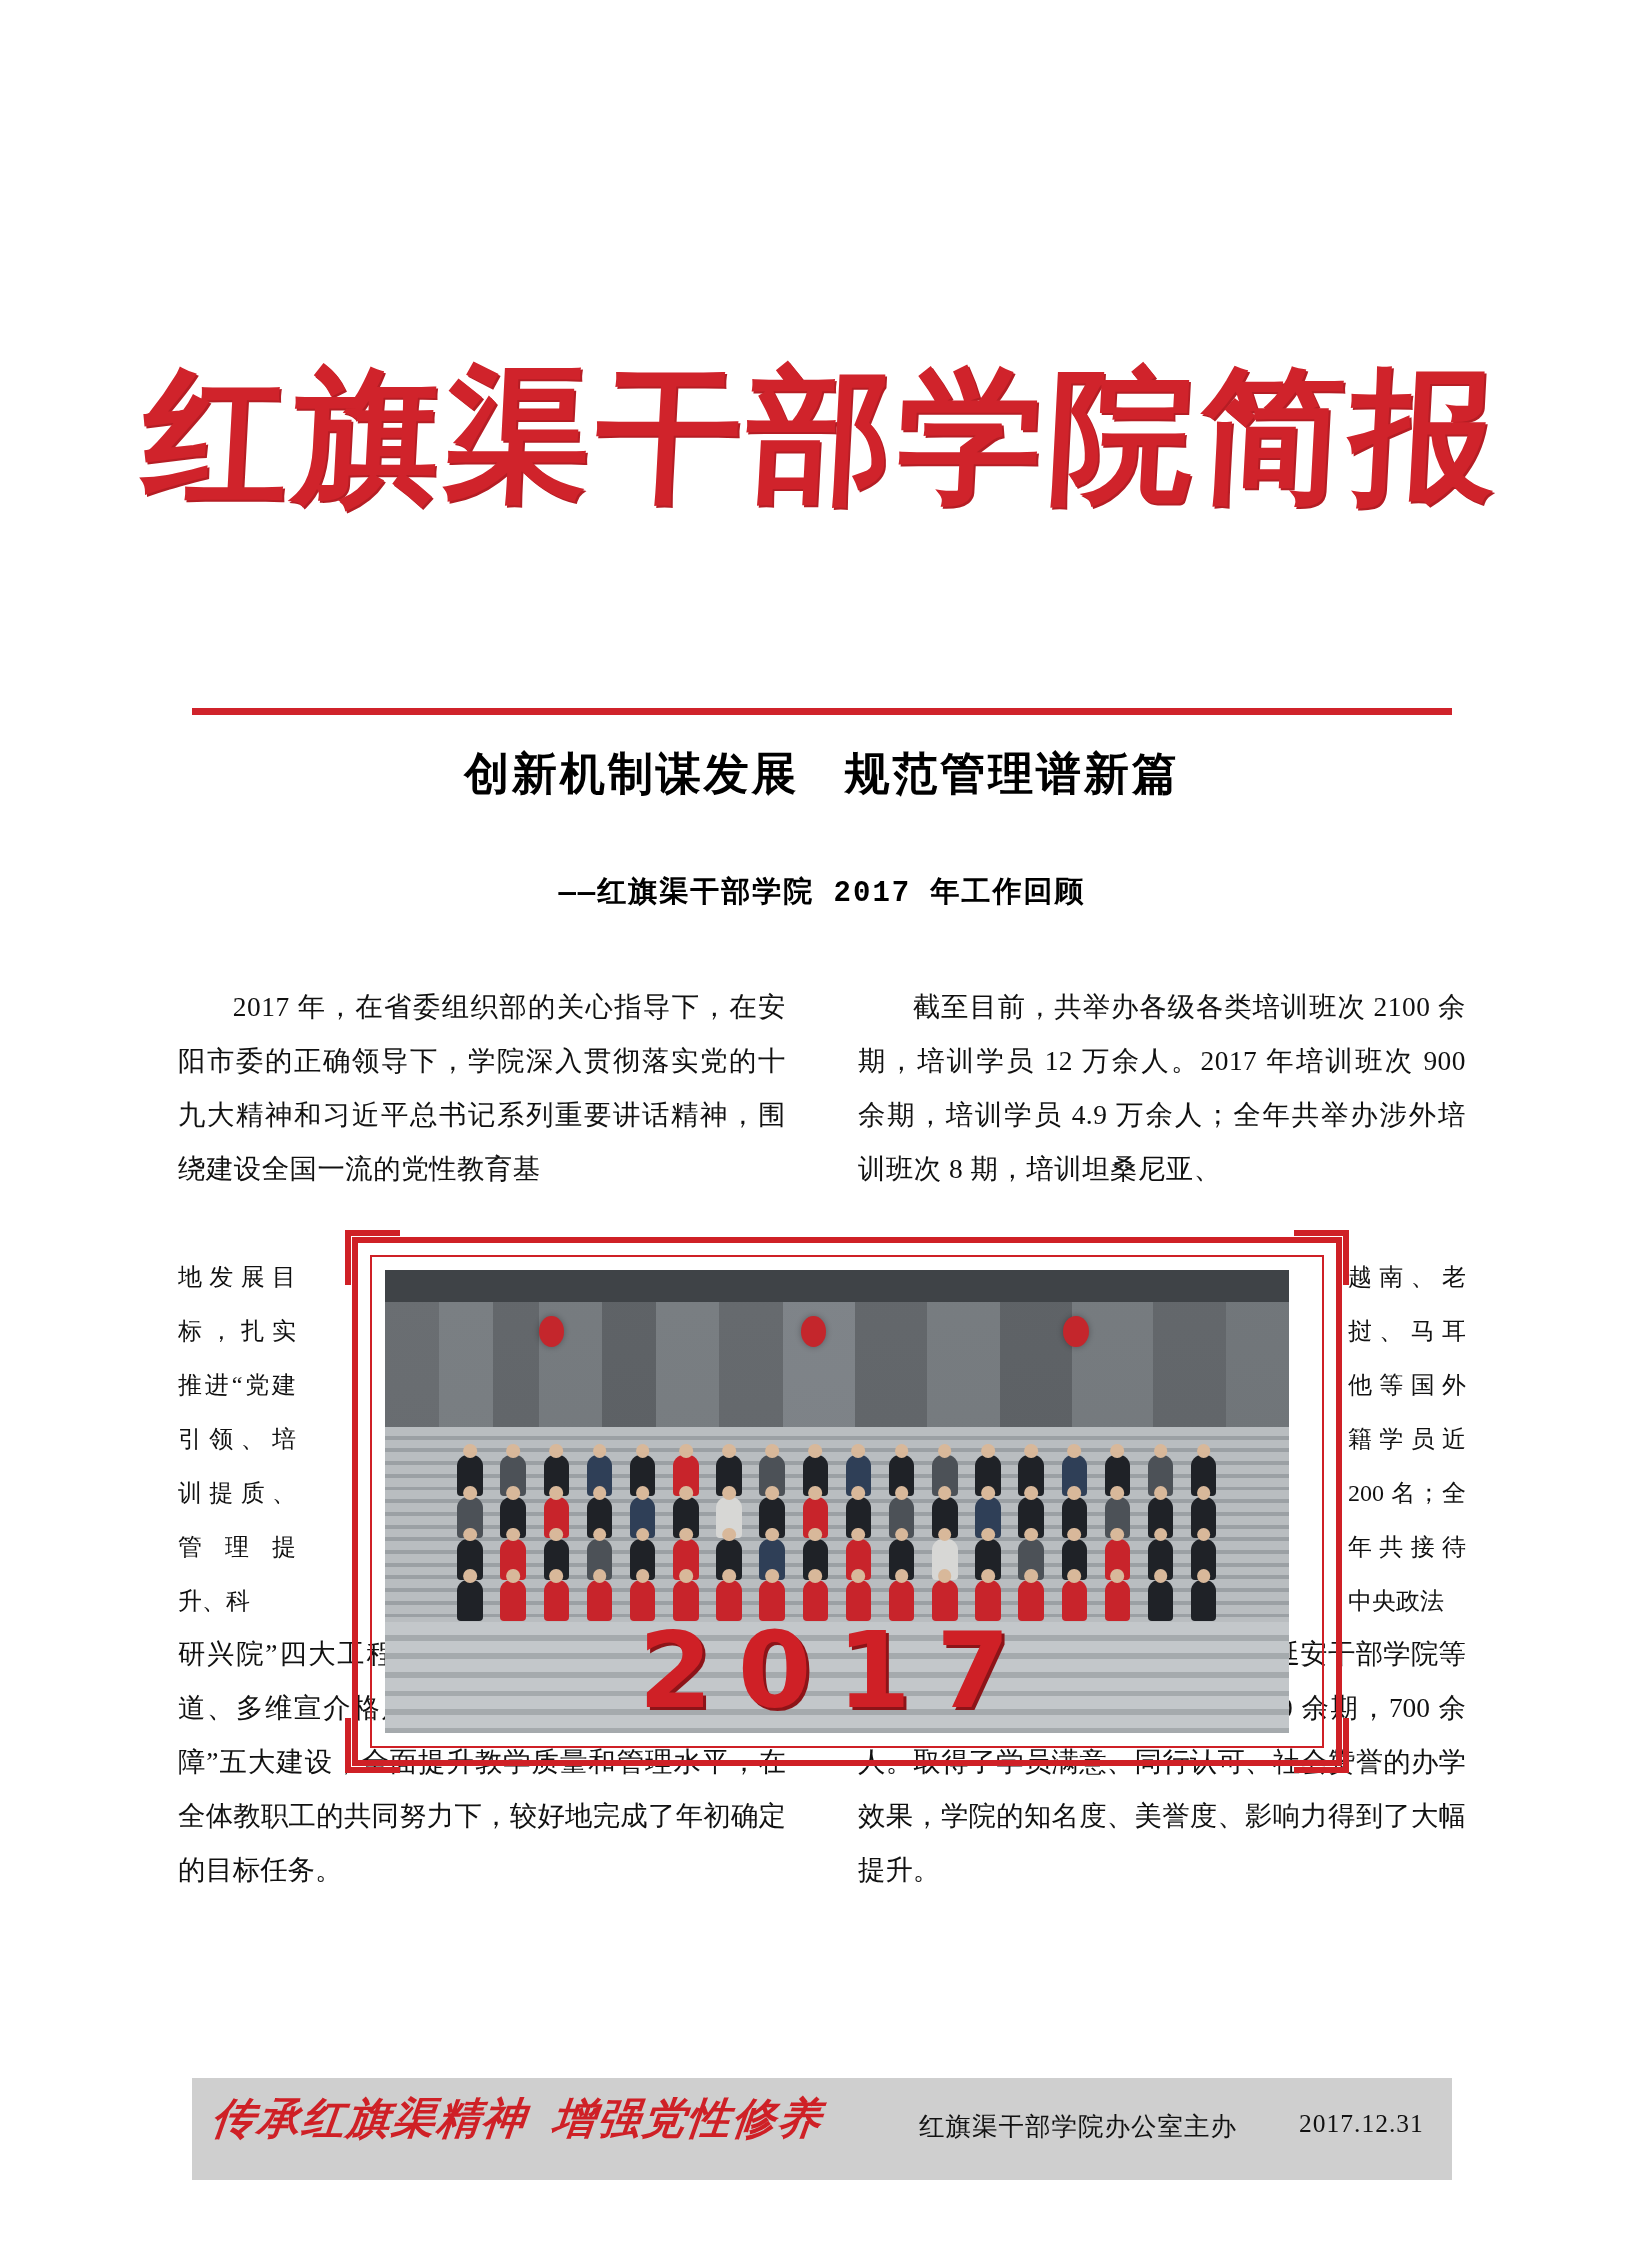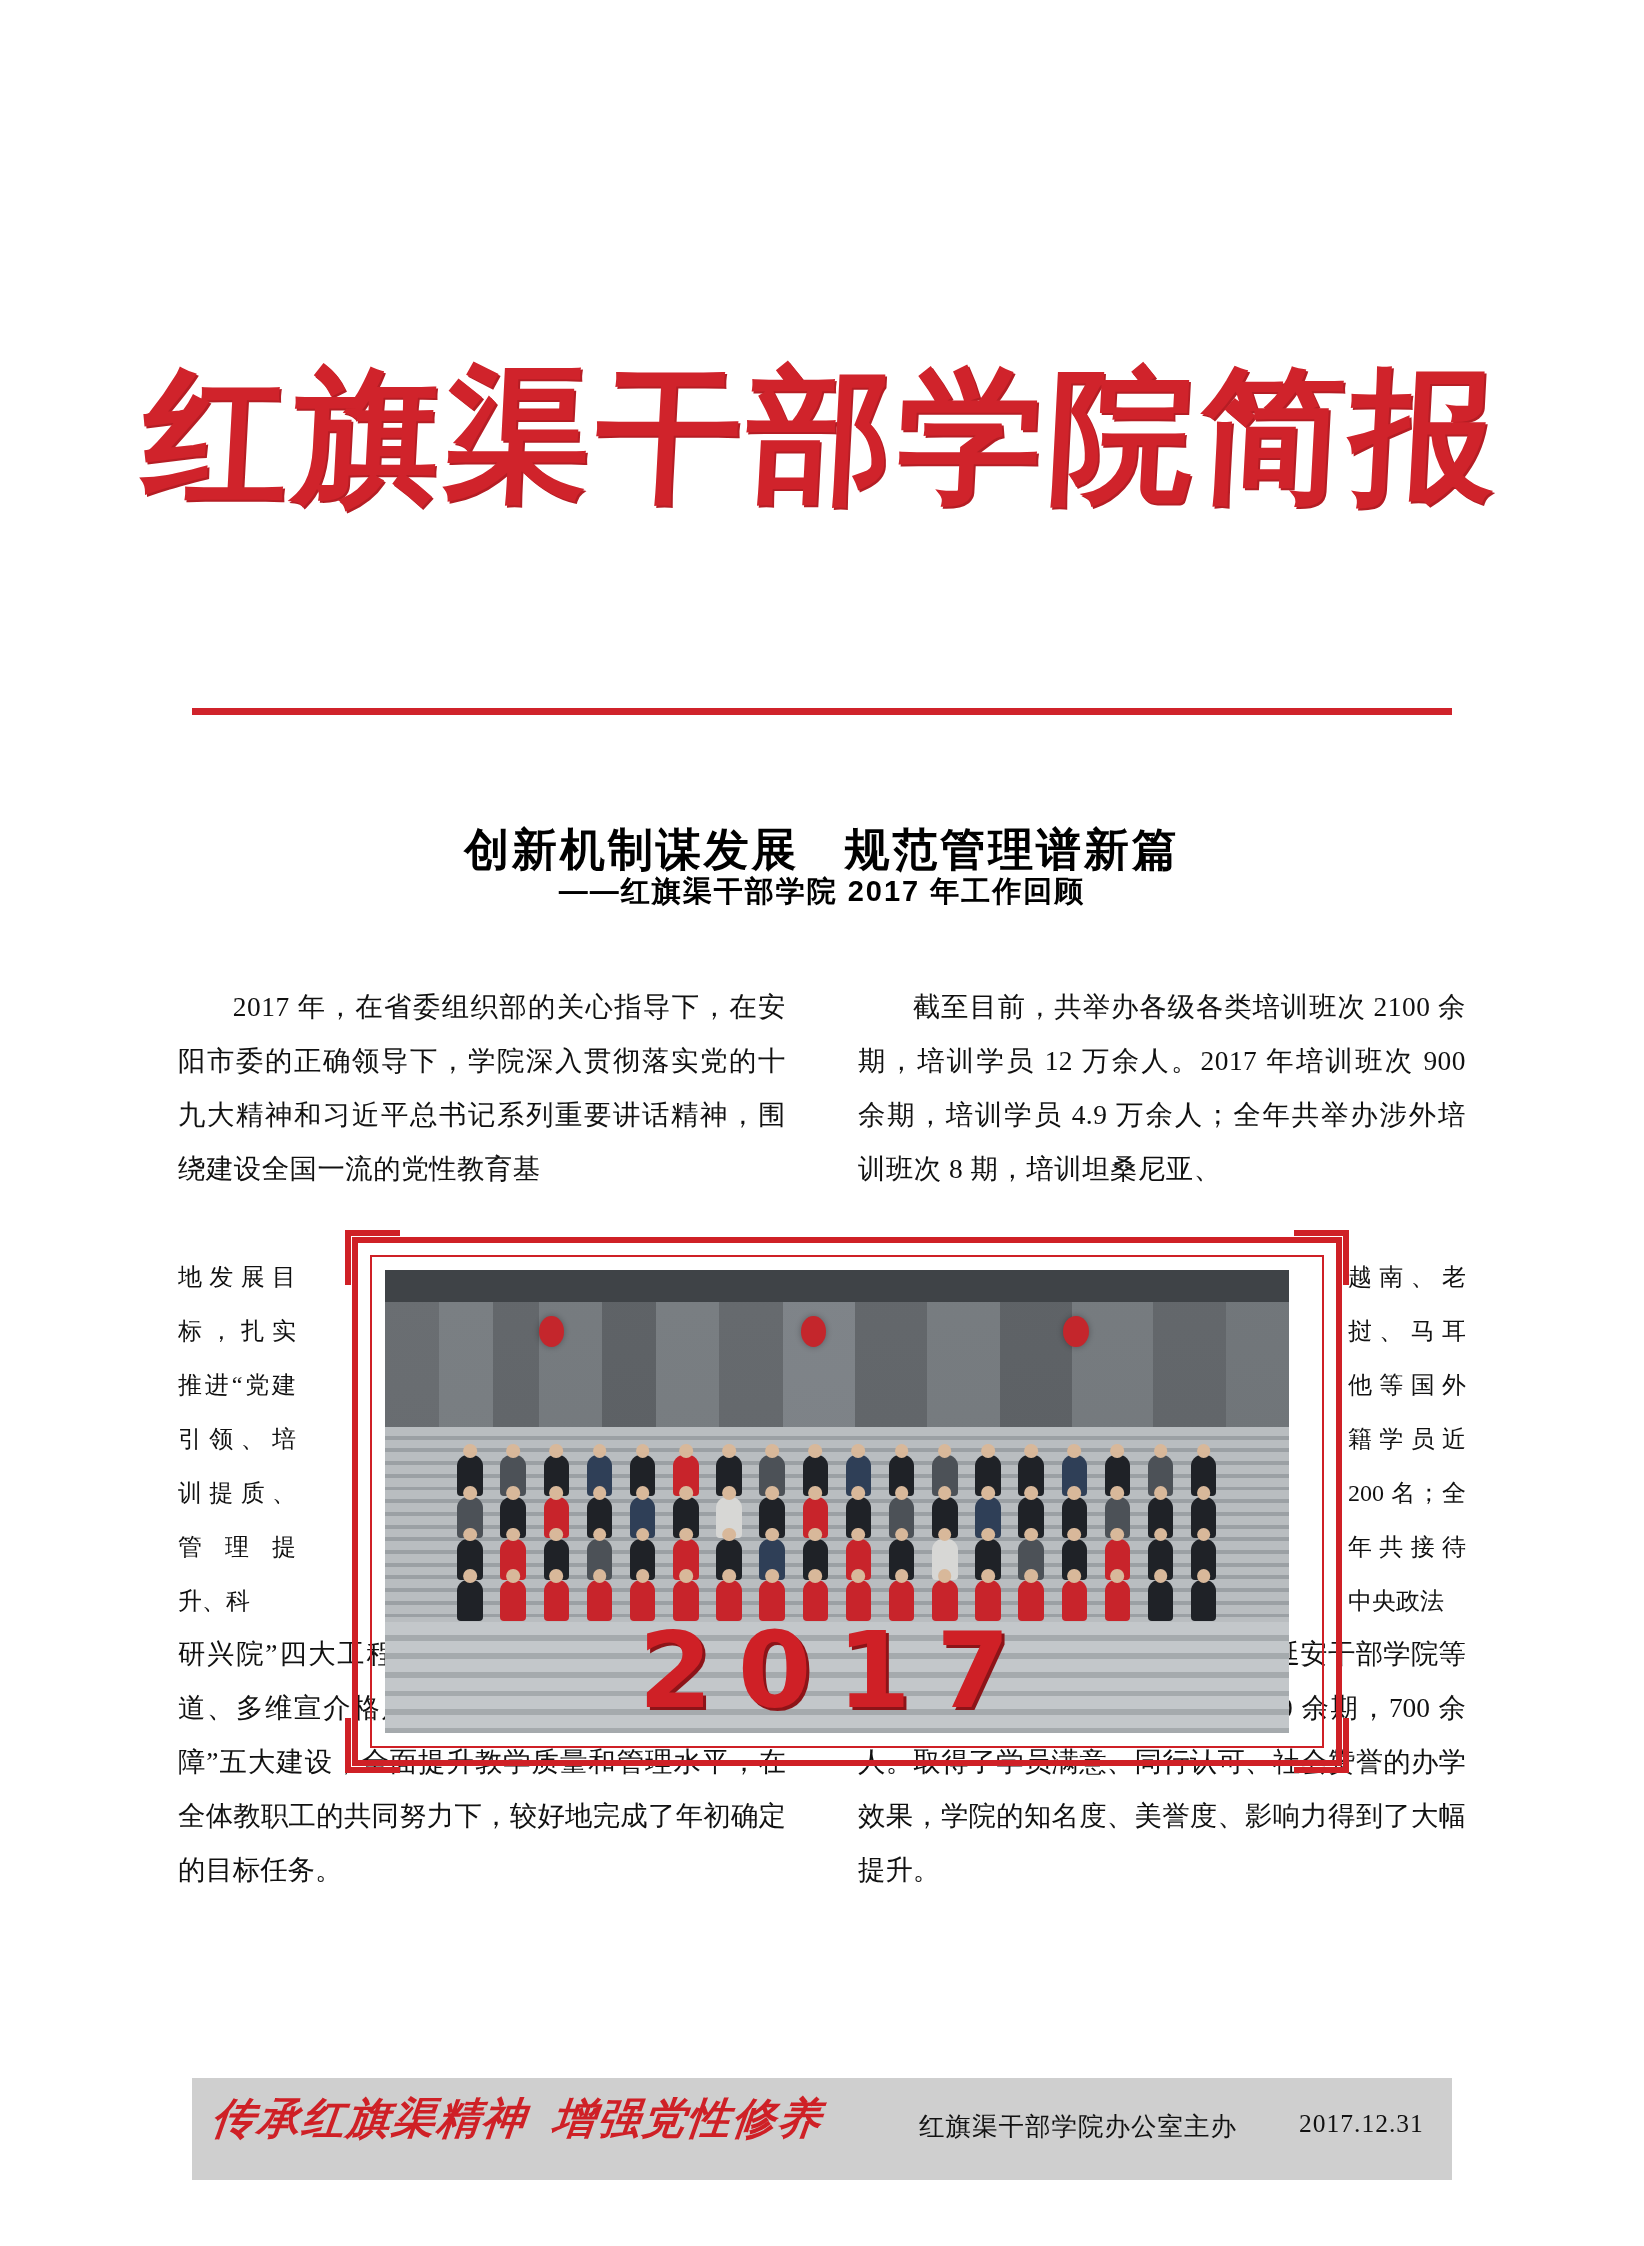--- a/index.html
+++ b/index.html
@@ -63,40 +63,40 @@
     top: 708px;
     width: 1260px;
     height: 6.9px;
     background: #d0232b;
   }
 
   
   .headline {
     position: absolute;
     left: 192px;
-    top: 820px;
+    top: 744px;
     width: 1260px;
     text-align: center;
     font-family: "DejaVu Serif", "Liberation Serif", serif;
     font-weight: bold;
     font-size: 45px;
     letter-spacing: 2.9px;
     color: #000;
   }
   .headline .gap {
     display: inline-block;
     width: 45px;
   }
   .subheadline {
     position: absolute;
     left: 192px;
     top: 872px;
     width: 1260px;
     text-align: center;
-    font-family: Liberation Sans, sans-serif;
+    font-family: Liberation Mono, monospace;
     font-weight: bold;
     font-size: 29px;
     letter-spacing: 2px;
     color: #000;
   }
 
   
   .body-area {
     position: absolute;
     left: 178px;

